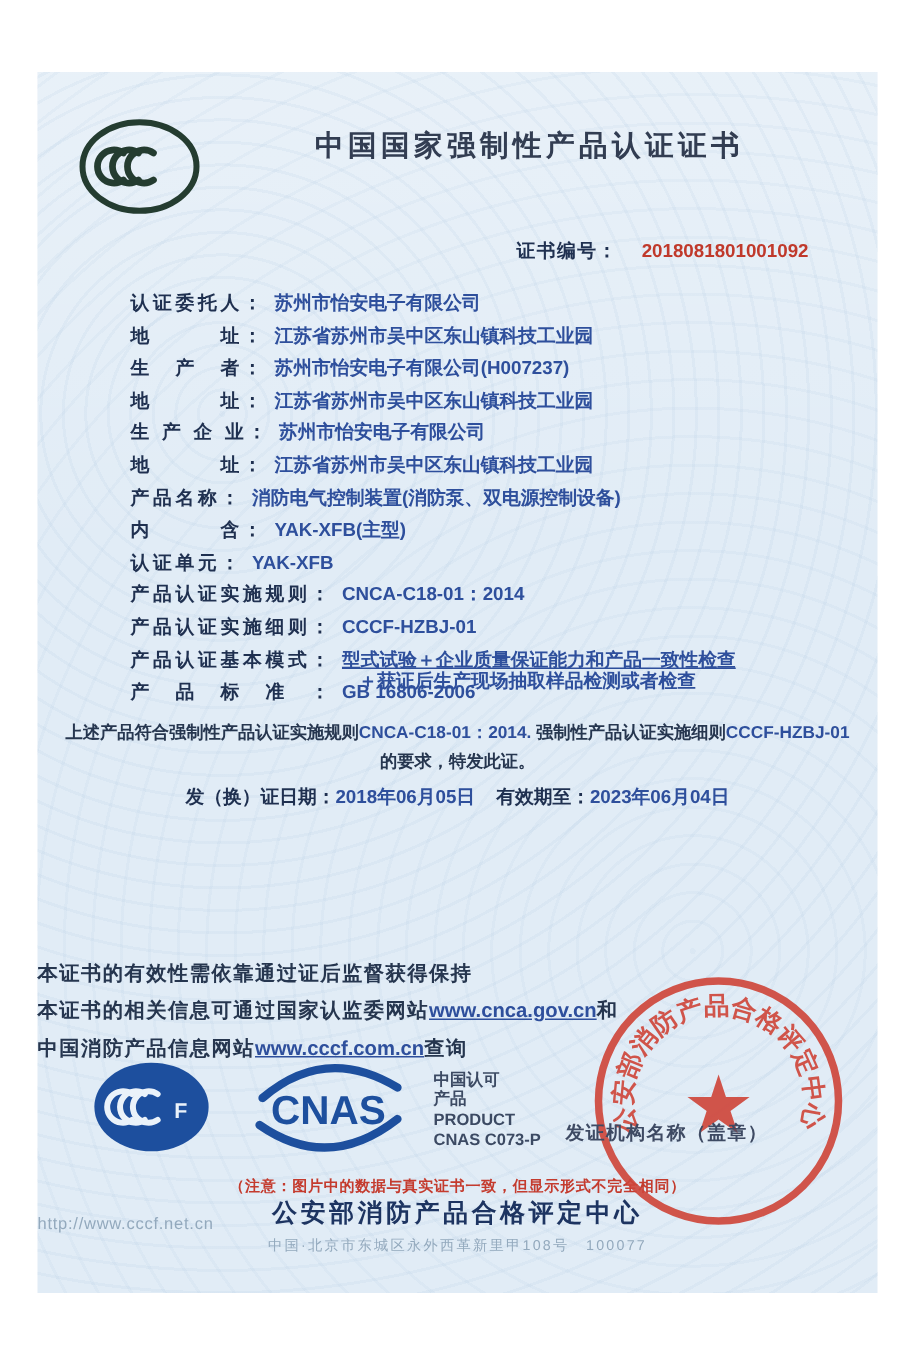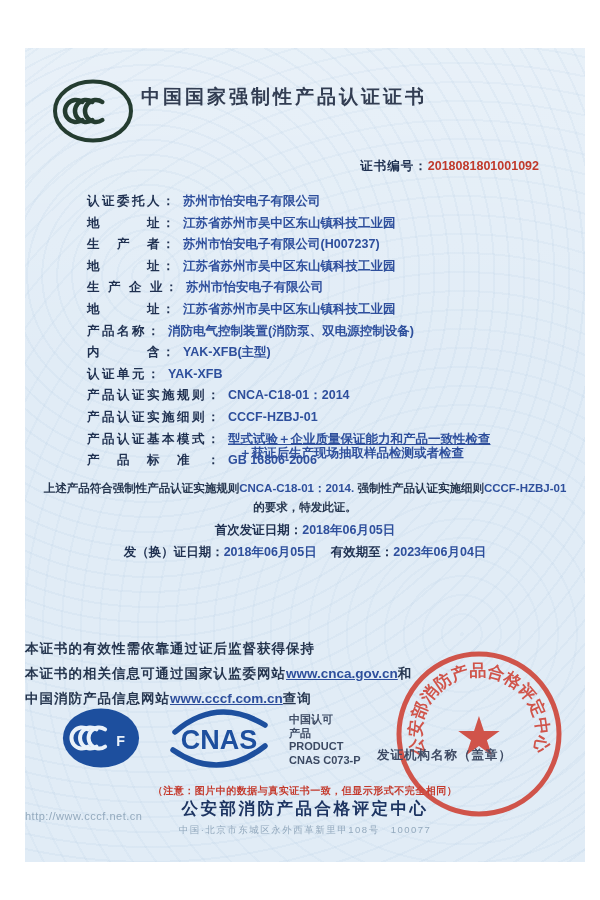--- a/index.html
+++ b/index.html
@@ -11,26 +11,26 @@
     position:relative;width:560px;height:814px;margin:48px 0 0 25px;
     background-color:#e1ecf6;
     background-image:
       repeating-radial-gradient(circle at 22% 28%, rgba(173,199,224,.14) 0 2px, transparent 2px 15px),
       repeating-radial-gradient(circle at 78% 72%, rgba(173,199,224,.12) 0 2px, transparent 2px 19px),
       linear-gradient(180deg, rgba(255,255,255,.25), rgba(255,255,255,0) 40%);
   }
   
   .hdr{display:flex;padding:30px 20px 0 26px;}
   .hdr-logo{flex:0 0 90px;}
-  .hdr-text{flex:1;text-align:left;padding-top:6px;}
+  .hdr-text{flex:1;text-align:center;padding-top:6px;}
   .title{font-size:19px;font-weight:700;letter-spacing:3px;color:#323d52;}
   .subtitle{font-size:10.5px;letter-spacing:.4px;color:#596579;margin-top:7px;}
   .cert-line{margin-top:10px;text-align:right;padding-right:46px;font-size:12.5px;font-weight:700;}
   .cert-lbl{color:#1f3050;letter-spacing:1px;}
-  .cert-no{color:#c0392b;margin-left:0;}
+  .cert-no{color:#c0392b;margin-left:16px;}
   
   .rows{margin:16px 0 0 62px;font-size:12.5px;line-height:21.6px;}
   .row{white-space:nowrap;}
   .lbl{color:#1f3050;font-weight:700;letter-spacing:2.5px;margin-right:6px;}
   .val{color:#2e4f9c;font-weight:600;margin-top:16px;}
   .row-mode{position:relative;}
   .row-mode .val{text-decoration:underline;}
   .val2{
     position:absolute;left:152px;top:14px;color:#2e4f9c;font-weight:600;
     z-index:2;
@@ -103,23 +103,20 @@
     <div class="row"><span class="lbl">产　品　标　准　：</span><span class="val">GB 16806-2006</span></div>
   </div>
 
   <div class="stmt">
     <span>上述产品符合强制性产品认证实施规则</span><span class="lat">CNCA-C18-01：2014.</span>&nbsp;<span>强制性产品认证实施细则</span><span class="lat">CCCF-HZBJ-01</span>
     <br>
     <span>的要求，特发此证。</span>
   </div>
 
   <div class="dateline">
-    <span>首次发证日期：</span><span class="dval">2018年06月05日</span>
-  </div>
-  <div class="dateline">
     <span>发（换）证日期：</span><span class="dval">2018年06月05日</span><span class="gap"></span><span>有效期至：</span><span class="dval">2023年06月04日</span>
   </div>
 
   <div class="notice">
     <div>本证书的有效性需依靠通过证后监督获得保持</div>
     <div>
       <span>本证书的相关信息可通过国家认监委网站</span><span class="url">www.cnca.gov.cn</span><span>和</span>
     </div>
     <div>
       <span>中国消防产品信息网站</span><span class="url">www.cccf.com.cn</span><span>查询</span>

